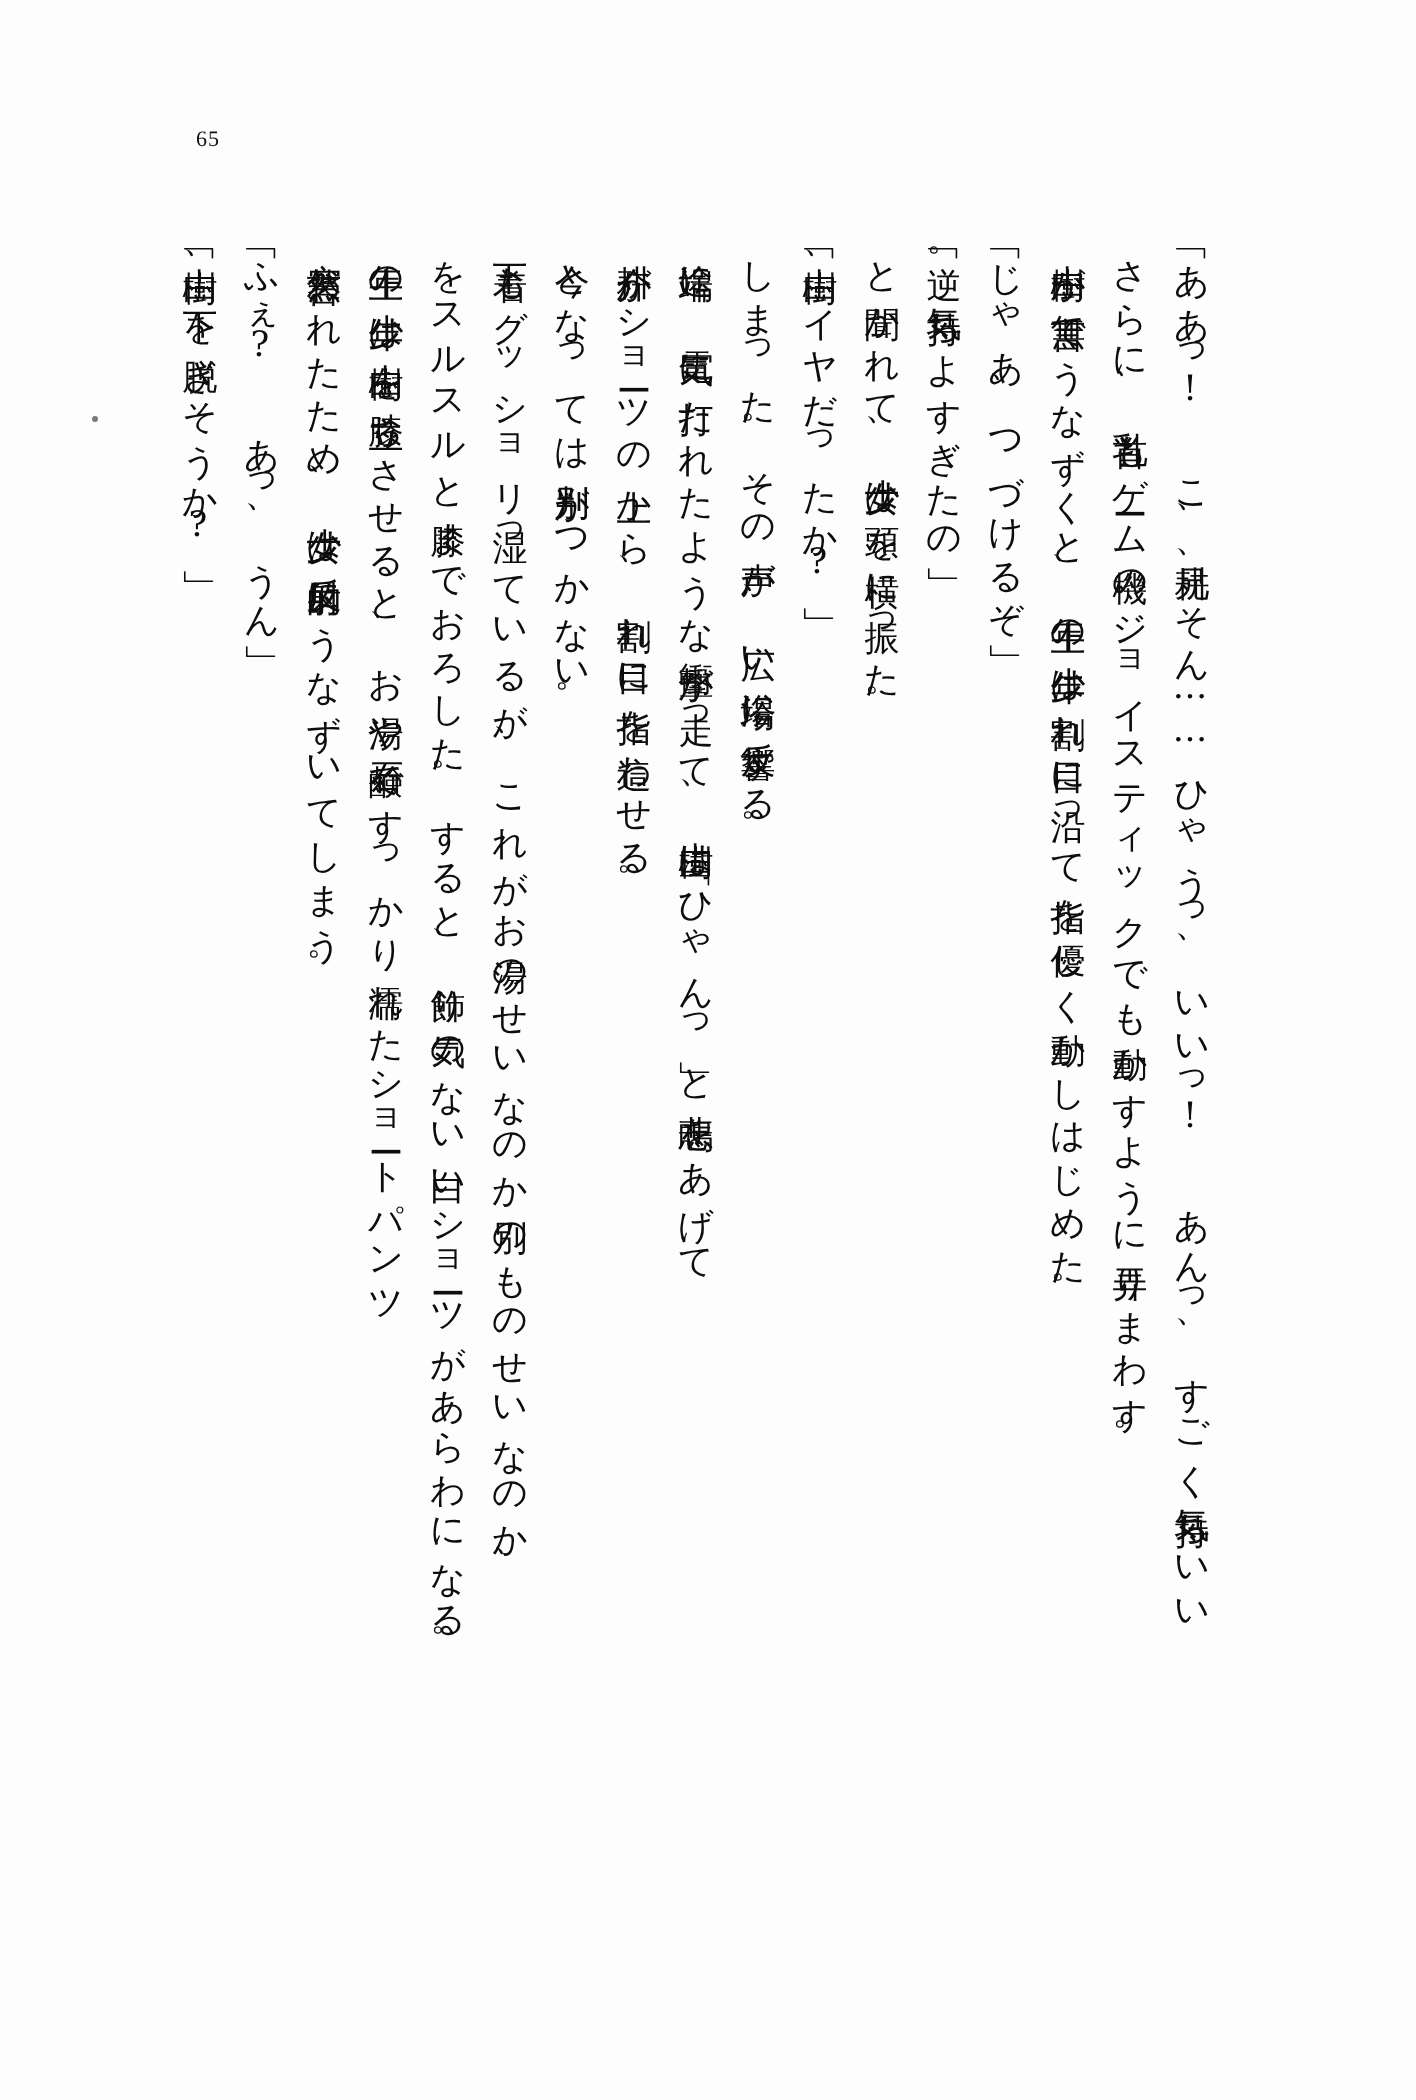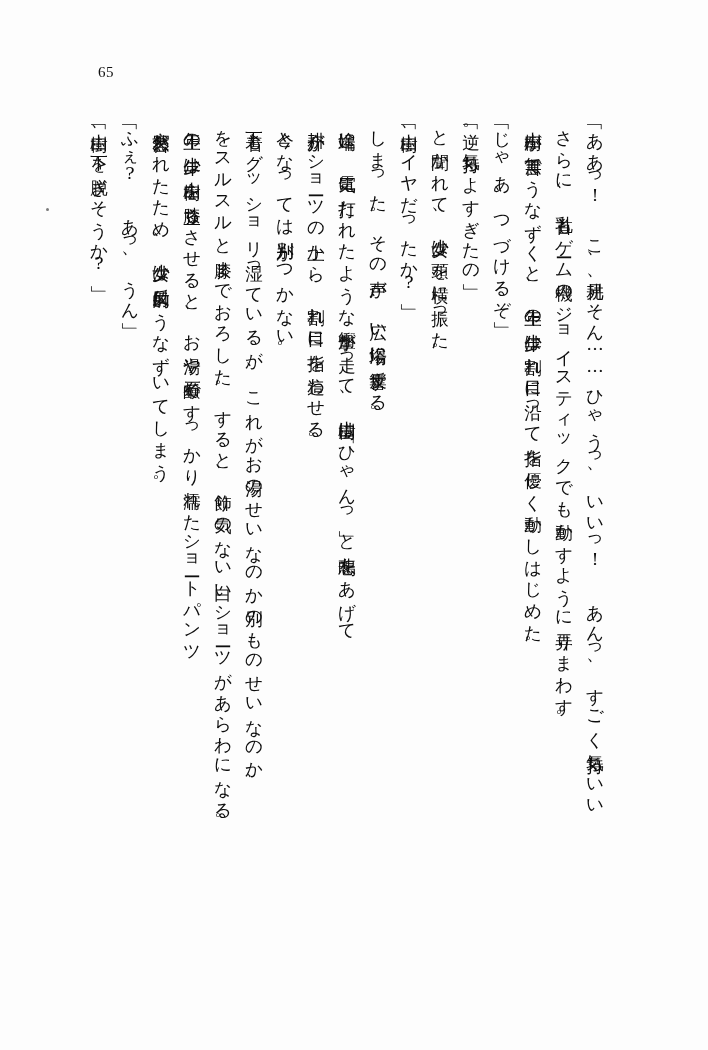--- a/index.html
+++ b/index.html
@@ -21,21 +21,21 @@
     inset: 0;
     background: #fdfdfd;
   }
 
   
   .page-number {
     position: absolute;
     top: 64px;
     left: 98px;
     font-family: "Liberation Serif", serif;
-    font-size: 15px;
+    font-size: 11px;
     letter-spacing: 0.5px;
     color: #111;
   }
 
   
   .speck {
     position: absolute;
     left: 46px;
     top: 208px;
     width: 3px;

